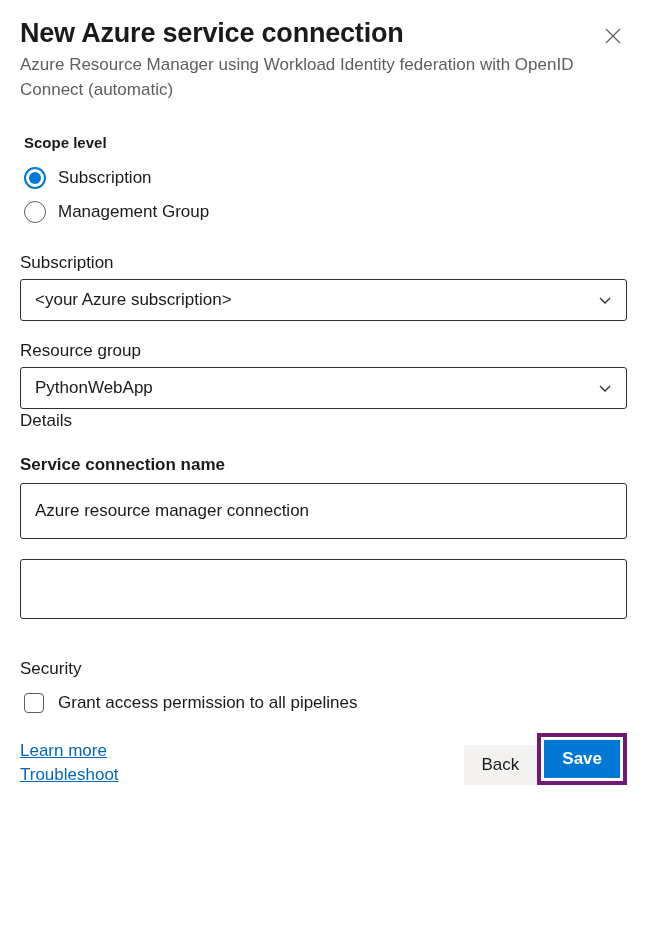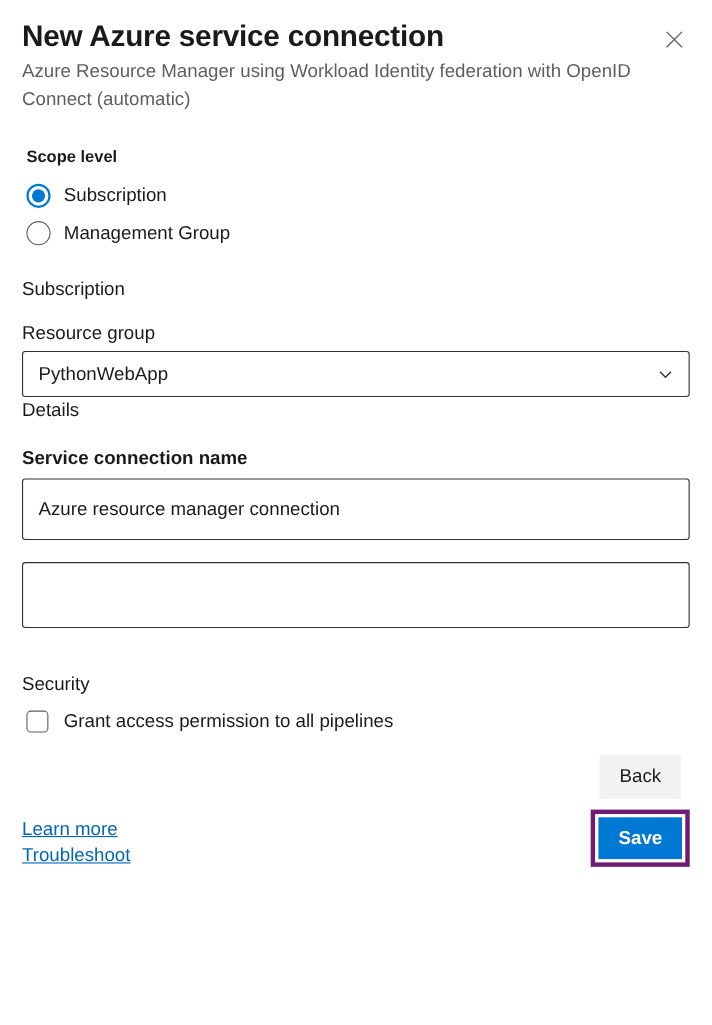--- a/index.html
+++ b/index.html
@@ -180,23 +180,21 @@
       gap: 4px;
     }
     .link {
       color: #0067b8;
       text-decoration: underline;
       font-size: 17px;
       cursor: pointer;
     }
     .buttons {
       display: flex;
-      gap: 10px;
-      align-items: center;
-      flex-direction: column;
+      align-items: flex-end;
     }
     .btn-back {
       background: #f3f2f1;
       border: none;
       padding: 10px 18px;
       font-size: 17px;
       color: #1b1a19;
       cursor: pointer;
       font-family: inherit;
     }
@@ -241,20 +239,26 @@
     <span class="radio-label">Subscription</span>
   </div>
   <div class="radio-item">
     <div class="radio-outer"></div>
     <span class="radio-label">Management Group</span>
   </div>
 </div>
 
 <div class="field-group">
   <label class="field-label">Subscription</label>
+  <div class="select-box">
+    <span class="select-value">&lt;your Azure subscription&gt;</span>
+    <svg class="chevron" viewBox="0 0 14 14">
+      <path d="M2 5 L7 10 L12 5" stroke="#323130" stroke-width="1.3" fill="none"></path>
+    </svg>
+  </div>
 </div>
 
 <div class="field-group" style="margin-bottom:2px;">
   <label class="field-label">Resource group</label>
   <div class="select-box">
     <span class="select-value">PythonWebApp</span>
     <svg class="chevron" viewBox="0 0 14 14">
       <path d="M2 5 L7 10 L12 5" stroke="#323130" stroke-width="1.3" fill="none"></path>
     </svg>
   </div>

